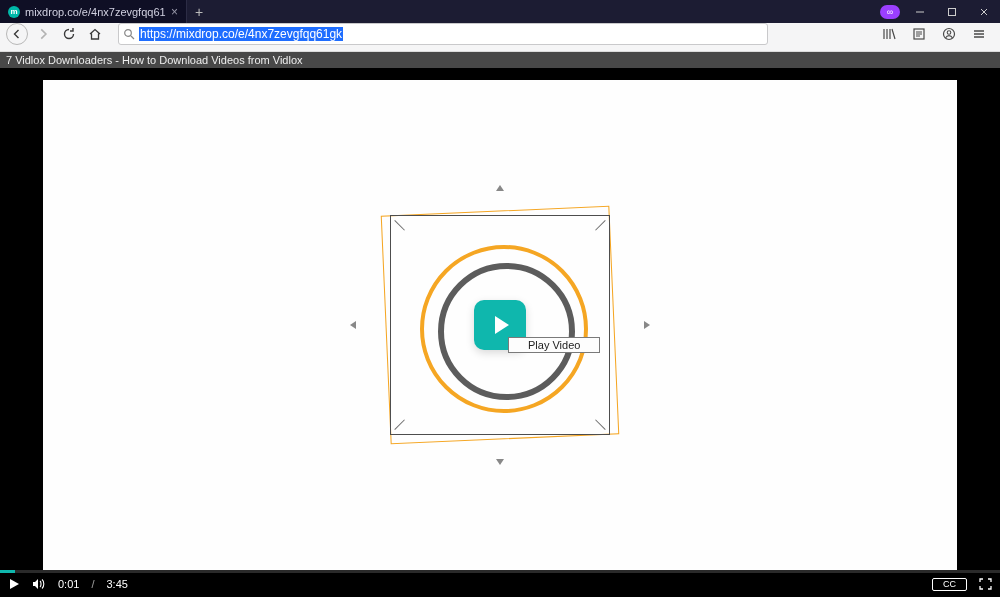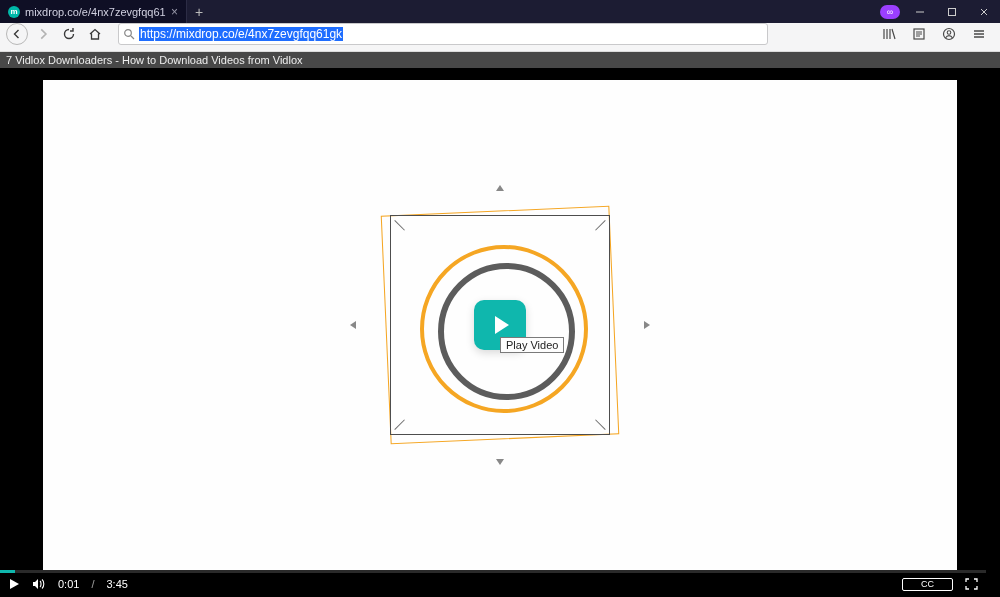--- a/index.html
+++ b/index.html
@@ -55,29 +55,29 @@
   .ring-outer{position:absolute;left:50%;top:50%;width:160px;height:160px;margin:-80px 0 0 -80px;border:4px solid var(--orange);border-radius:50%;}
   .ring-inner{position:absolute;left:50%;top:50%;width:125px;height:125px;margin:-62.5px 0 0 -62.5px;border:6px solid var(--grayring);border-radius:50%;}
   .tri{position:absolute;width:0;height:0;border-style:solid;opacity:.7;}
   .tri.up{left:50%;margin-left:-4px;top:-30px;border-width:0 4px 6px 4px;border-color:transparent transparent #555 transparent;}
   .tri.down{left:50%;margin-left:-4px;bottom:-30px;border-width:6px 4px 0 4px;border-color:#555 transparent transparent transparent;}
   .tri.left{top:50%;margin-top:-4px;left:-40px;border-width:4px 6px 4px 0;border-color:transparent #555 transparent transparent;}
   .tri.right{top:50%;margin-top:-4px;right:-40px;border-width:4px 0 4px 6px;border-color:transparent transparent transparent #555;}
   
   .playbtn{position:absolute;left:50%;top:50%;width:52px;height:50px;margin:-25px 0 0 -26px;background:var(--teal);border-radius:10px;box-shadow:0 3px 8px rgba(0,0,0,.15);display:flex;align-items:center;justify-content:center;}
   .playbtn::after{content:"";width:0;height:0;border-style:solid;border-width:9px 0 9px 14px;border-color:transparent transparent transparent #fff;margin-left:3px;}
-  .tooltip{position:absolute;left:50%;top:50%;margin:12px 0 0 0;background:#fdfdfd;border:1px solid #7a7a7a;padding:1px 5px;font-size:11px;color:#222;white-space:nowrap;}
-  
-  .ctrlbar{position:absolute;left:0;right:14px;bottom:0;height:28px;background:var(--ctrlbar);display:flex;align-items:center;color:#fff;font-size:11px;padding:0 8px;gap:12px;}
+  .tooltip{position:absolute;left:50%;top:50%;margin:12px 0 0 8px;background:#fdfdfd;border:1px solid #7a7a7a;padding:1px 19px;font-size:11px;color:#222;white-space:nowrap;}
+  
+  .ctrlbar{position:absolute;left:0;right:0;bottom:0;height:28px;background:var(--ctrlbar);display:flex;align-items:center;color:#fff;font-size:11px;padding:0 8px;gap:12px;}
   .progress{position:absolute;left:0;right:0;top:0;height:3px;background:#2a2a2a;}
   .progress .played{height:100%;width:1.5%;background:var(--teal);}
   .ctrl-icon{display:flex;align-items:center;justify-content:center;}
   .ctrl-spacer{flex:1;}
   .timesep{opacity:.6;}
-  .cc-badge{border:1px solid #fff;border-radius:2px;font-size:9px;padding:0 18px;line-height:11px;}
+  .cc-badge{border:1px solid #fff;border-radius:2px;font-size:9px;padding:0 10px;line-height:11px;}
   svg{display:block;}
 </style>
 </head>
 <body>
 
 <div class="titlebar">
   <div class="tab">
     <span class="favicon">m</span>
     <span class="tab-title">mixdrop.co/e/4nx7zevgfqq61g</span>
     <span class="tab-close">×</span>

